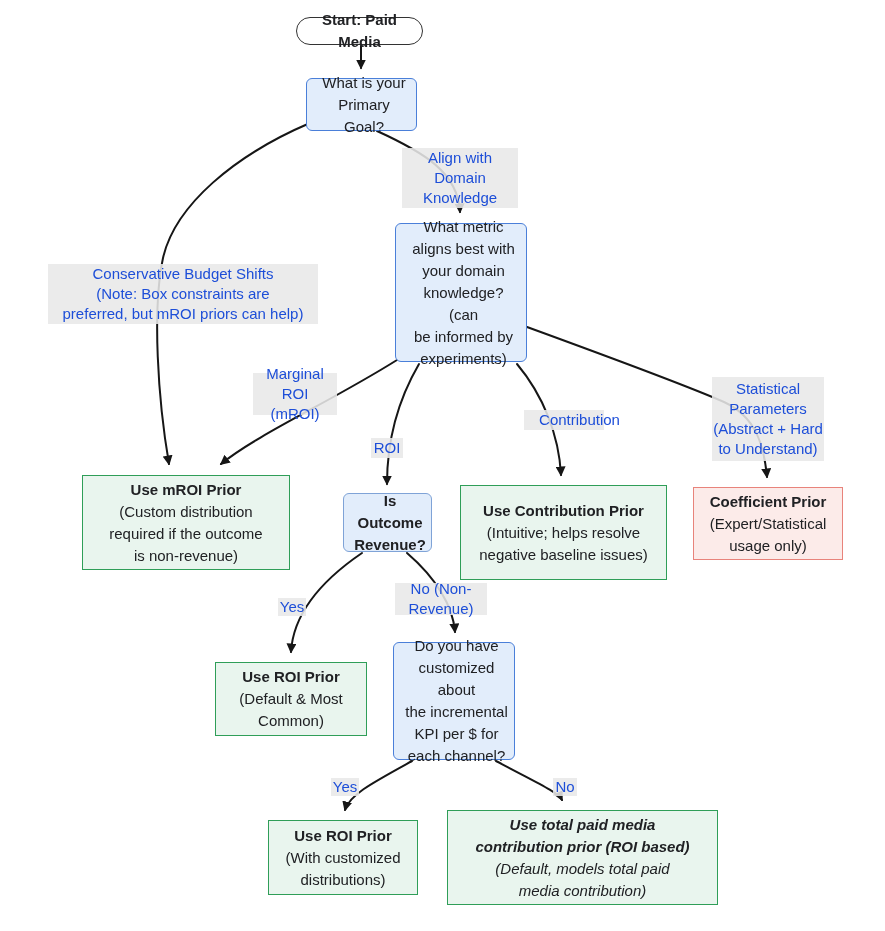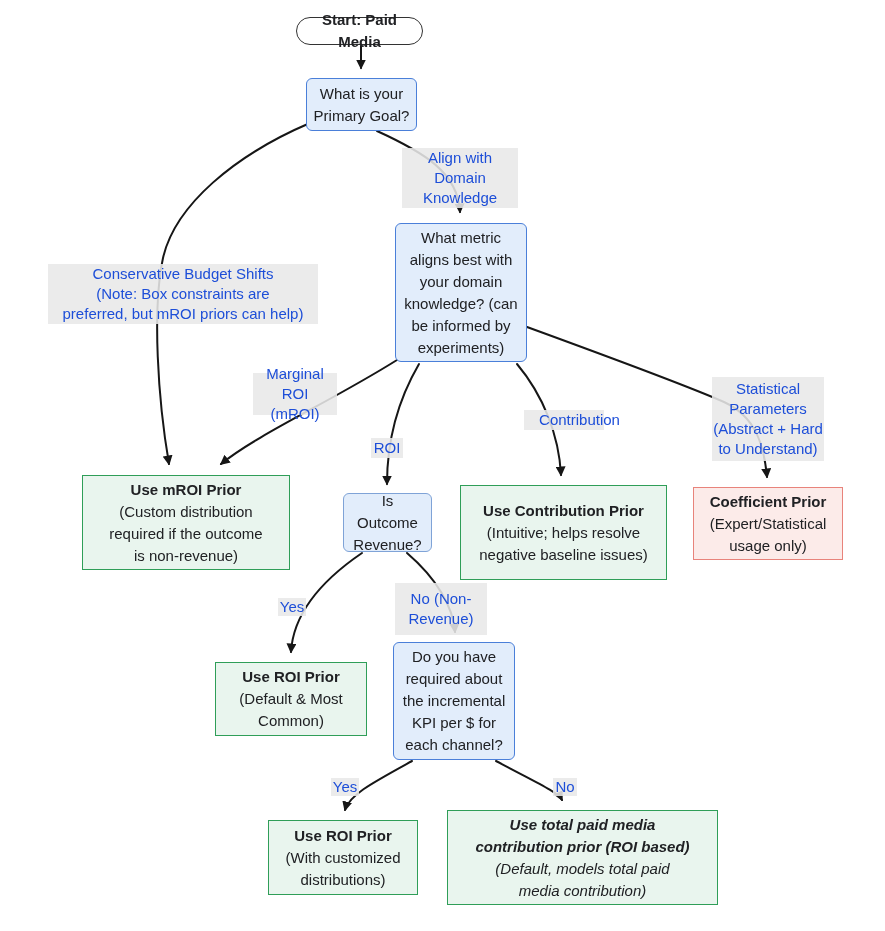--- a/index.html
+++ b/index.html
@@ -13,22 +13,22 @@
   .node {
     position:absolute; z-index:3; box-sizing:border-box;
     display:flex; flex-direction:column; align-items:center; justify-content:center;
     text-align:center; font-size:15px; line-height:22px; white-space:pre-line;
     padding:2px 6px;
   }
   .node .t { font-weight:700; white-space:pre-line; }
   .node .s { font-weight:400; white-space:pre-line; }
 
   .pill { background:#ffffff; border:1.5px solid #333333; border-radius:15px; font-weight:700; }
-  .q    { background:#e2edfb; border:1.4px solid #4a7fd9; border-radius:6px; }
-  .q-soft { border-color:#7fa3d7; }
+  .q    { background:#e2edfb; border:1.4px solid #4a7fd9; border-radius:6px;padding-left:11px; }
+  .q-soft { border-color:#7fa3d7;font-weight:bold; }
   .g    { background:#e9f5ee; border:1.5px solid #2f9e58; }
   .r    { background:#fcebe9; border:1.5px solid #e8837b; }
 
   .elabel {
     position:absolute; z-index:2; box-sizing:border-box;
     display:flex; align-items:center; justify-content:center;
     background:rgba(232,232,232,0.88); color:#1d4ed8;
     text-align:center; font-size:15px; line-height:20px; white-space:pre-line;
   }
 
@@ -46,21 +46,21 @@
   #n-total     { left:447px; top:810px; width:271px; height:95px;font-style:italic; }
 
   
   #l-align        { left:402px; top:148px; width:116px; height:60px; }
   #l-conservative { left:48px;  top:264px; width:270px; height:60px; }
   #l-marginal     { left:253px; top:373px; width:84px;  height:42px; }
   #l-roi          { left:371px; top:410px; width:32px;  height:20px;margin-top:28px; }
   #l-contribution { left:524px; top:410px; width:80px;  height:20px;padding-left:31px; }
   #l-statistical  { left:712px; top:377px; width:112px; height:84px; }
   #l-yes1         { left:278px; top:598px; width:28px;  height:18px; }
-  #l-no1          { left:395px; top:583px; width:92px;  height:52px; }
+  #l-no1          { left:395px; top:583px; width:92px;  height:32px; }
   #l-yes2         { left:331px; top:778px; width:28px;  height:18px; }
   #l-no2          { left:553px; top:778px; width:24px;  height:18px; }
 </style>
 </head>
 <body>
 
 <div class="canvas">
 
   <svg class="edges" width="885" height="931">
     <defs>
@@ -135,21 +135,21 @@
 usage only)</span>
   </div>
 
   <div class="node g" id="n-roi1">
     <span class="t">Use ROI Prior</span>
     <span class="s">(Default &amp; Most
 Common)</span>
   </div>
 
   <div class="node q" id="n-kpi">Do you have
-required about
+customized about
 the incremental
 KPI per $ for
 each channel?</div>
 
   <div class="node g" id="n-roi2">
     <span class="t">Use ROI Prior</span>
     <span class="s">(With customized
 distributions)</span>
   </div>
 

